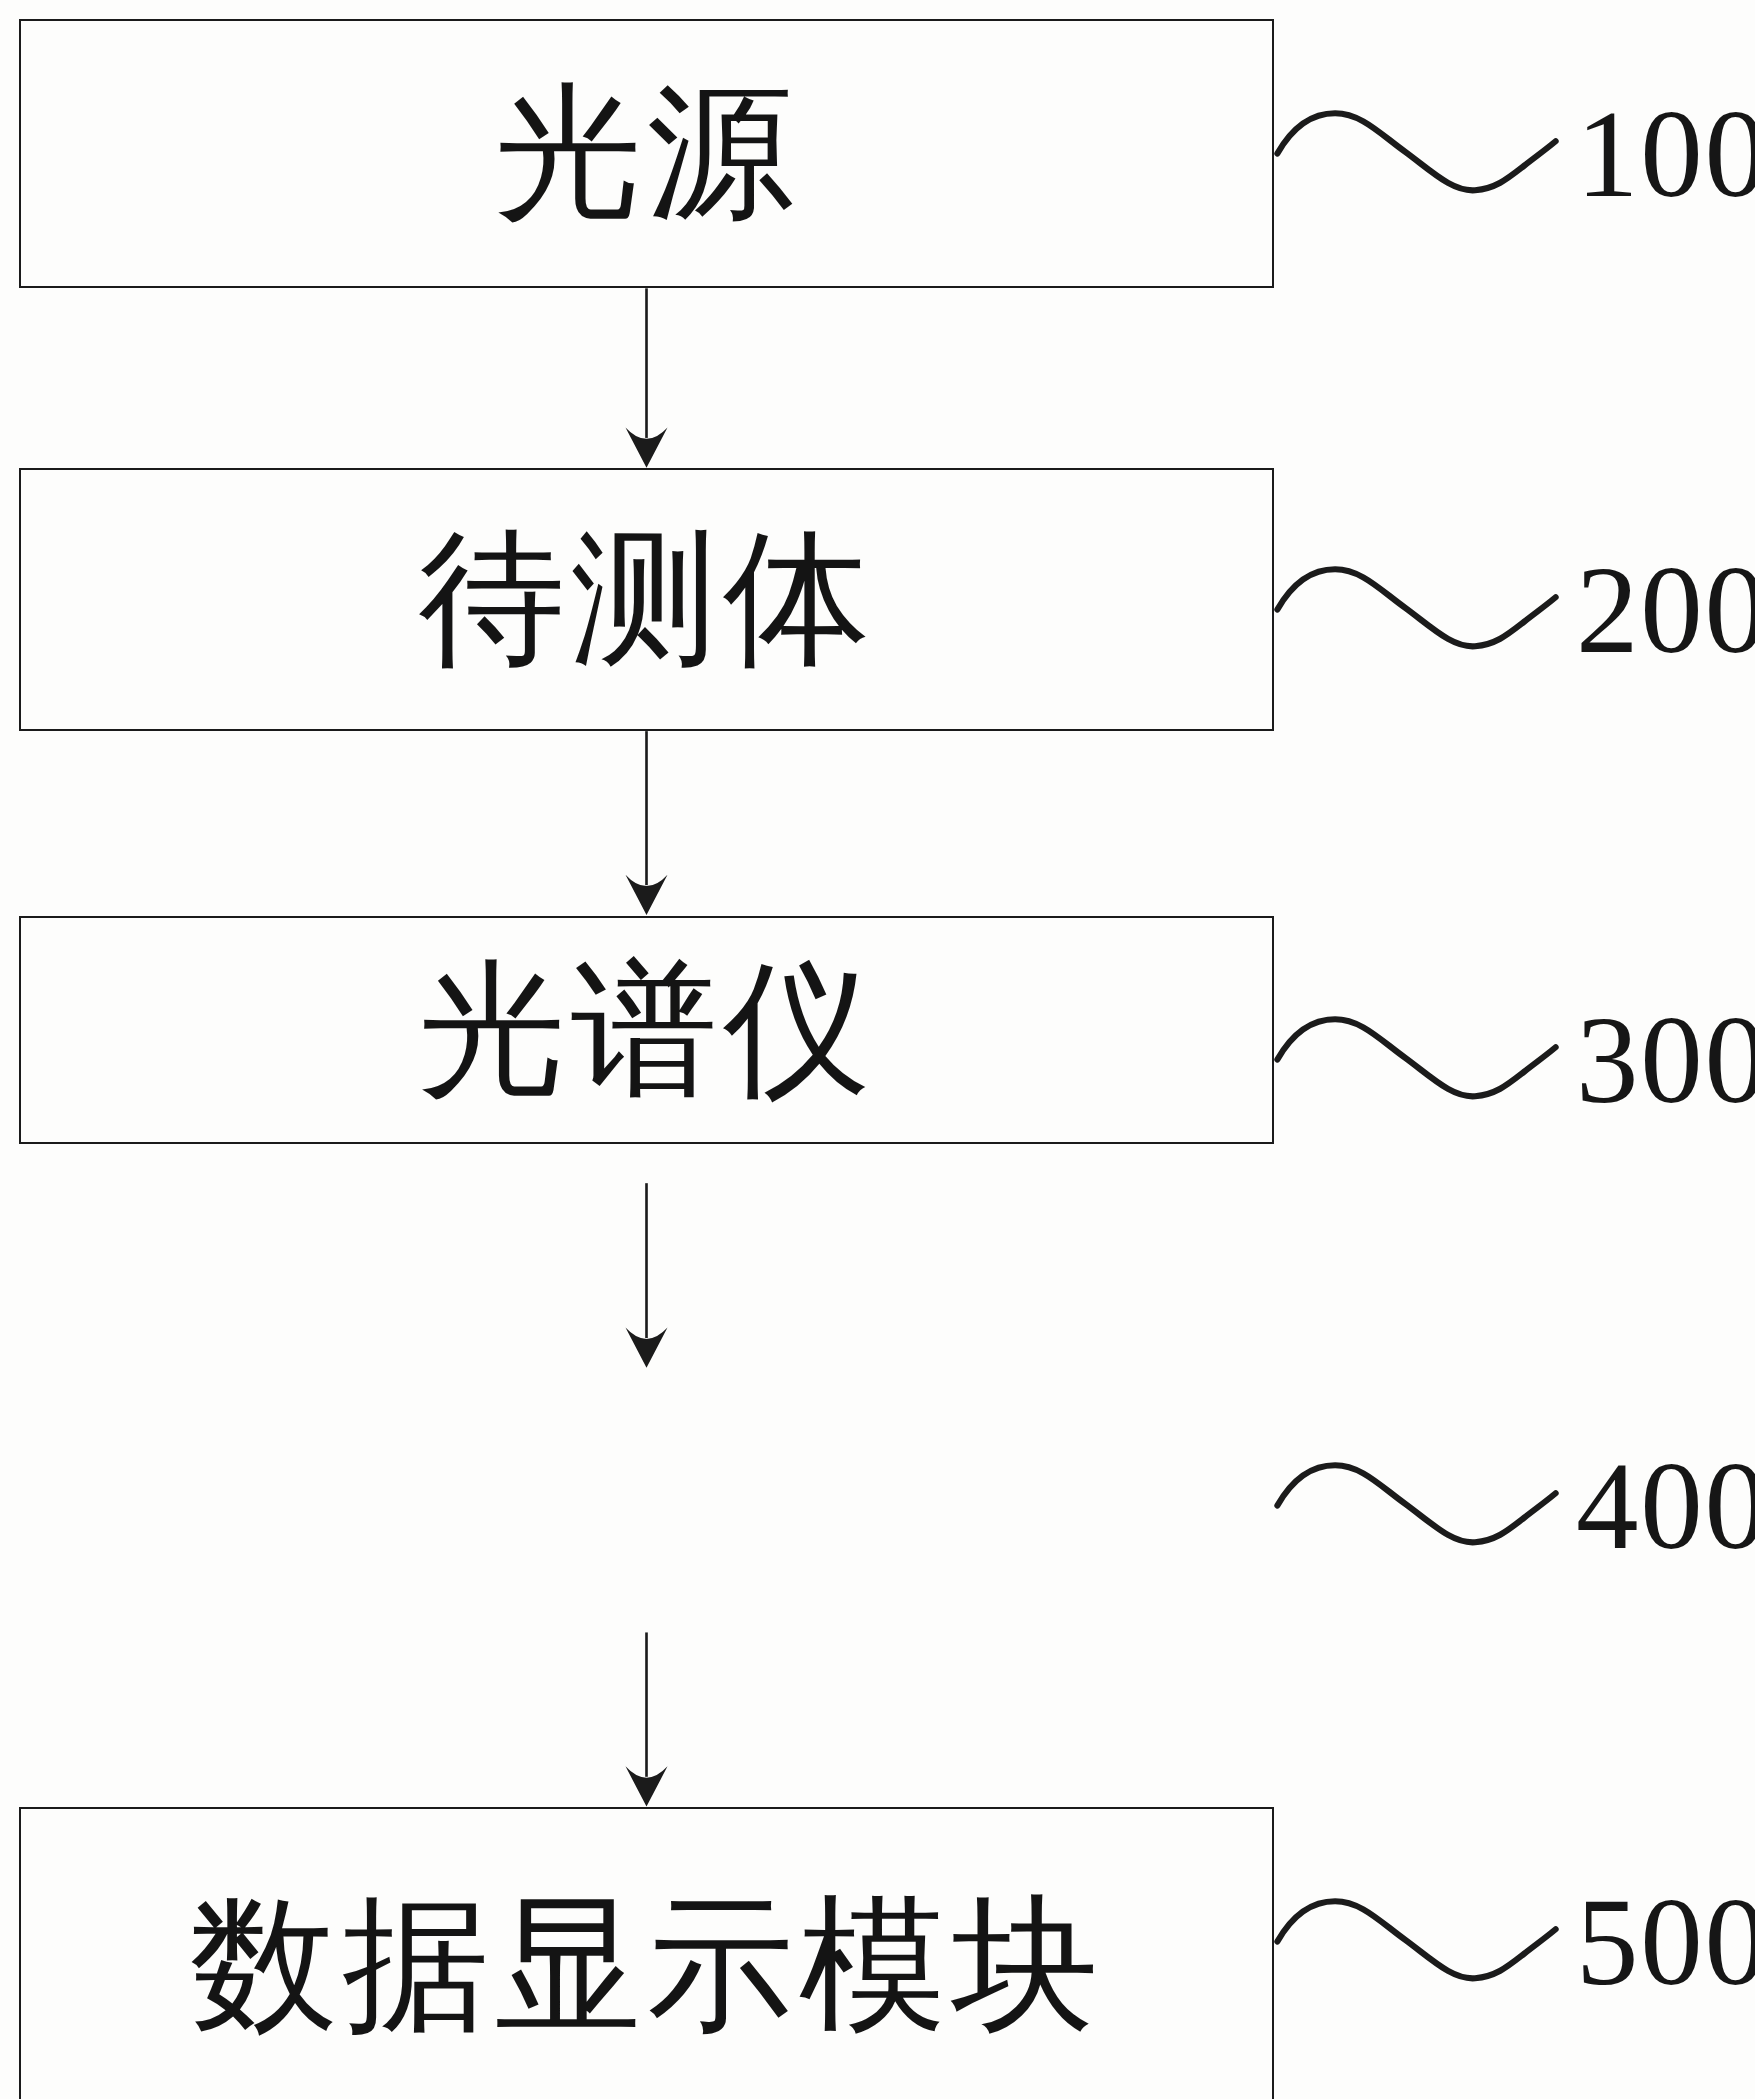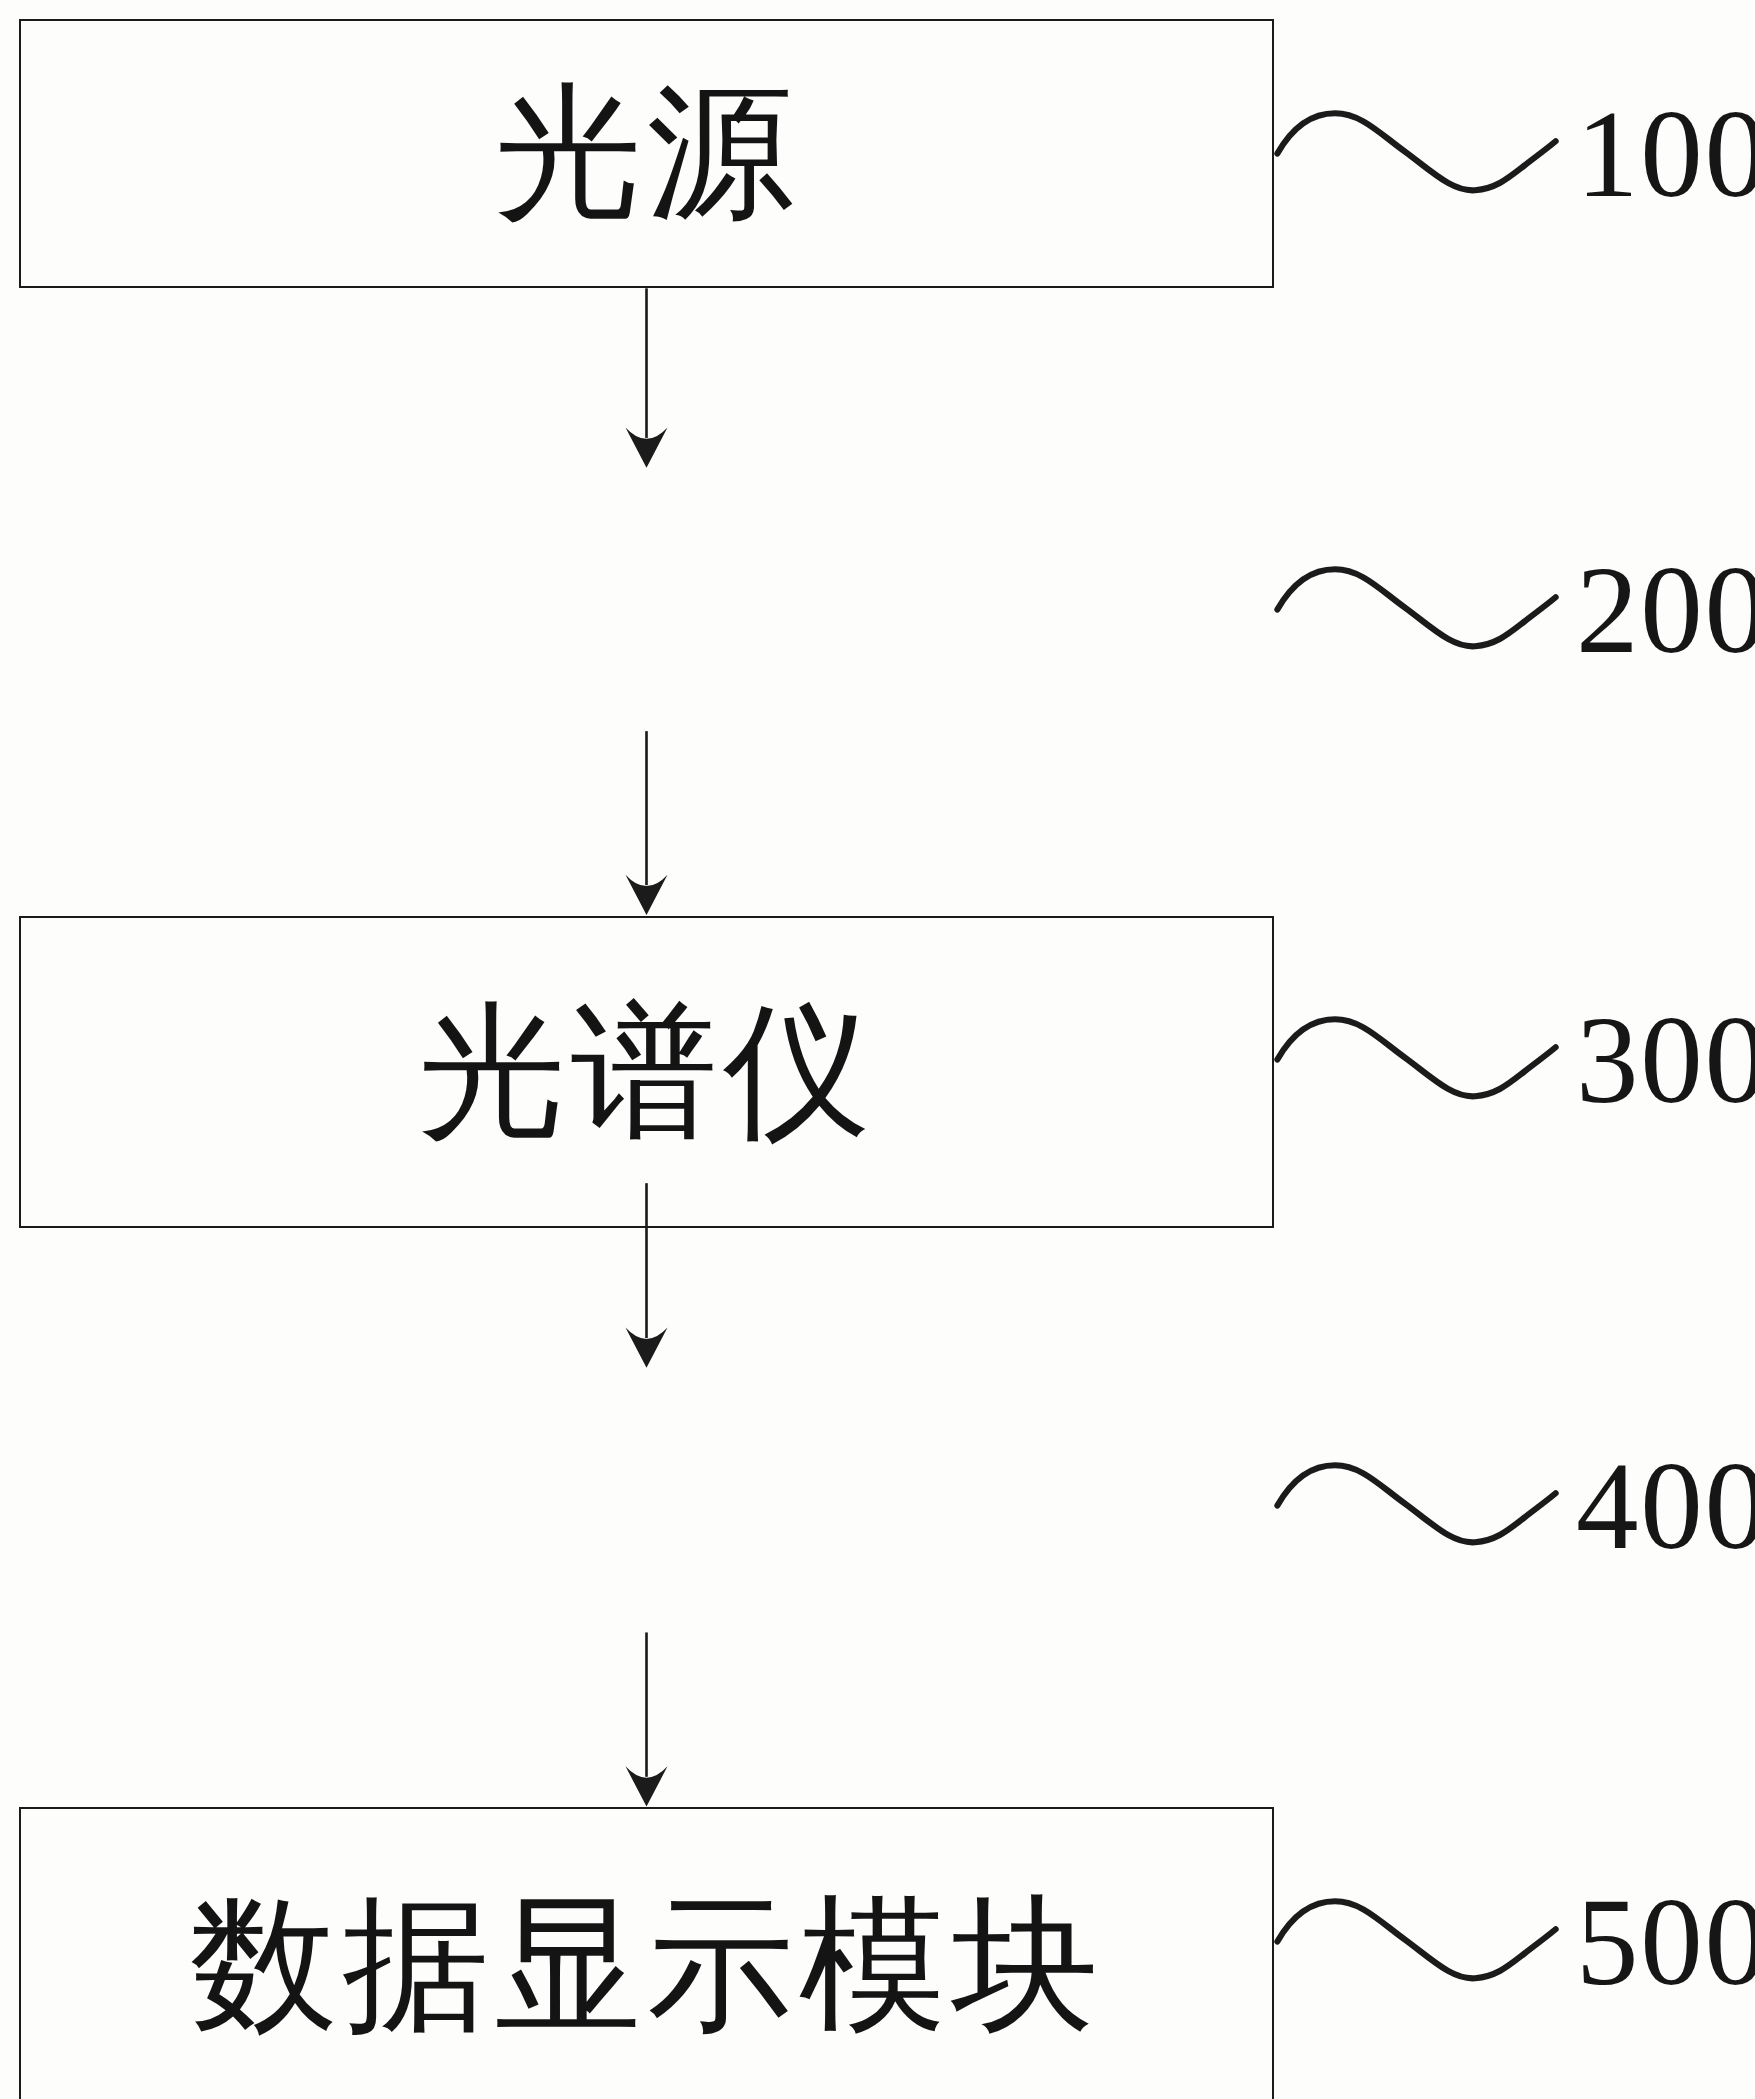--- a/index.html
+++ b/index.html
@@ -70,31 +70,34 @@
   <svg class="squiggle" style="top:101px;" viewBox="0 0 330 120">
     <path class="stroke" stroke-width="7" stroke-linecap="round" d="M 2 60 C 18 32, 40 14, 68 14 C 98 14, 120 38, 148 58 C 178 80, 202 104, 228 102 C 252 100, 266 88, 284 74 C 298 63, 308 56, 320 46"></path>
   </svg>
   <div class="ref-label" style="top:88px;">100</div>
 
   <svg class="arrow" style="top:288px;height:180px;" viewBox="0 0 120 205">
     <line class="stroke" stroke-width="3" x1="60" y1="0" x2="60" y2="171"></line>
     <path class="fill" d="M 60 205 L 36 159 Q 60 185 84 159 Z"></path>
   </svg>
 
+  <div class="node" style="top:468px;height:263px;">
+    <span class="node-label">待测体</span>
+  </div>
   <svg class="squiggle" style="top:557px;" viewBox="0 0 330 120">
     <path class="stroke" stroke-width="7" stroke-linecap="round" d="M 2 60 C 18 32, 40 14, 68 14 C 98 14, 120 38, 148 58 C 178 80, 202 104, 228 102 C 252 100, 266 88, 284 74 C 298 63, 308 56, 320 46"></path>
   </svg>
   <div class="ref-label" style="top:544px;">200</div>
 
   <svg class="arrow" style="top:731px;height:184px;" viewBox="0 0 120 210">
     <line class="stroke" stroke-width="3" x1="60" y1="0" x2="60" y2="176"></line>
     <path class="fill" d="M 60 210 L 36 164 Q 60 190 84 164 Z"></path>
   </svg>
 
-  <div class="node" style="top:916px;height:312px;text-align:center;">
+  <div class="node" style="top:916px;height:228px;text-align:center;">
     <span class="node-label">光谱仪</span>
   </div>
   <svg class="squiggle" style="top:1007px;" viewBox="0 0 330 120">
     <path class="stroke" stroke-width="7" stroke-linecap="round" d="M 2 60 C 18 32, 40 14, 68 14 C 98 14, 120 38, 148 58 C 178 80, 202 104, 228 102 C 252 100, 266 88, 284 74 C 298 63, 308 56, 320 46"></path>
   </svg>
   <div class="ref-label" style="top:994px;">300</div>
 
   <svg class="arrow" style="top:1183px;height:185px;" viewBox="0 0 120 211">
     <line class="stroke" stroke-width="3" x1="60" y1="0" x2="60" y2="177"></line>
     <path class="fill" d="M 60 211 L 36 165 Q 60 191 84 165 Z"></path>

